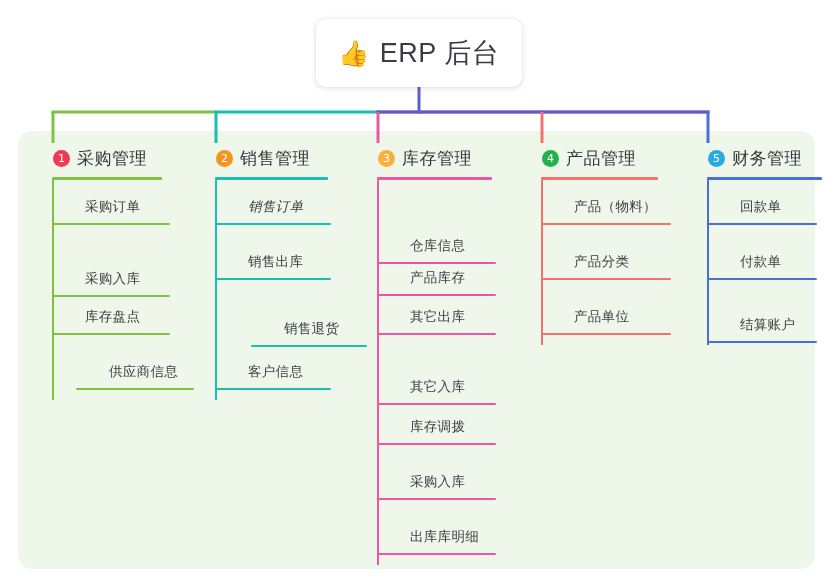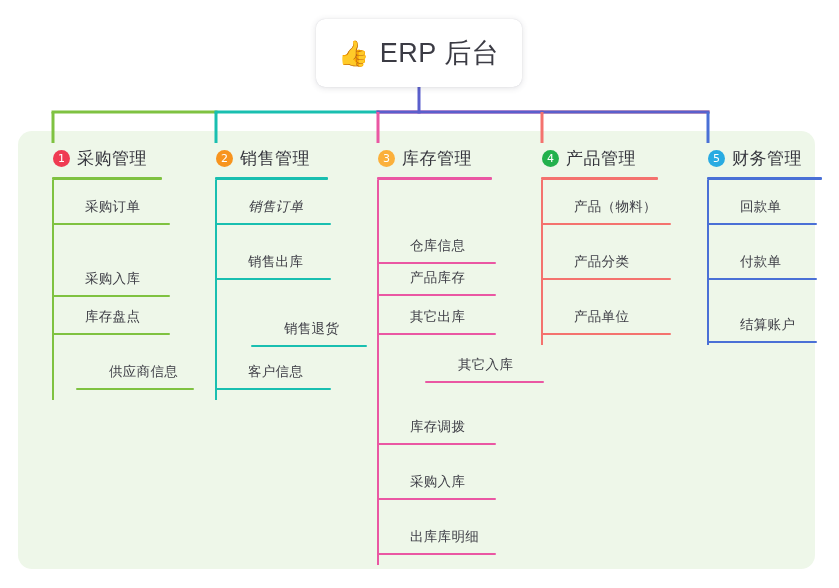--- a/index.html
+++ b/index.html
@@ -226,21 +226,21 @@
           <div class="leaf-rule" style="width: 119px; background: rgb(234, 87, 163);"></div>
         </div>
         <div class="leaf" style="top: 71px; width: 130px;">
           <div class="leaf-label">产品库存</div>
           <div class="leaf-rule" style="width: 119px; background: rgb(234, 87, 163);"></div>
         </div>
         <div class="leaf" style="top: 110px; width: 130px;">
           <div class="leaf-label">其它出库</div>
           <div class="leaf-rule" style="width: 119px; background: rgb(234, 87, 163);"></div>
         </div>
-        <div class="leaf" style="top: 158px; width: 130px; margin-left: 48px;">
+        <div class="leaf" style="top: 180px; width: 130px;">
           <div class="leaf-label">其它入库</div>
           <div class="leaf-rule" style="width: 119px; background: rgb(234, 87, 163);"></div>
         </div>
         <div class="leaf" style="top: 220px; width: 130px;">
           <div class="leaf-label">库存调拨</div>
           <div class="leaf-rule" style="width: 119px; background: rgb(234, 87, 163);"></div>
         </div>
         <div class="leaf" style="top: 275px; width: 130px;">
           <div class="leaf-label">采购入库</div>
           <div class="leaf-rule" style="width: 119px; background: rgb(234, 87, 163);"></div>

